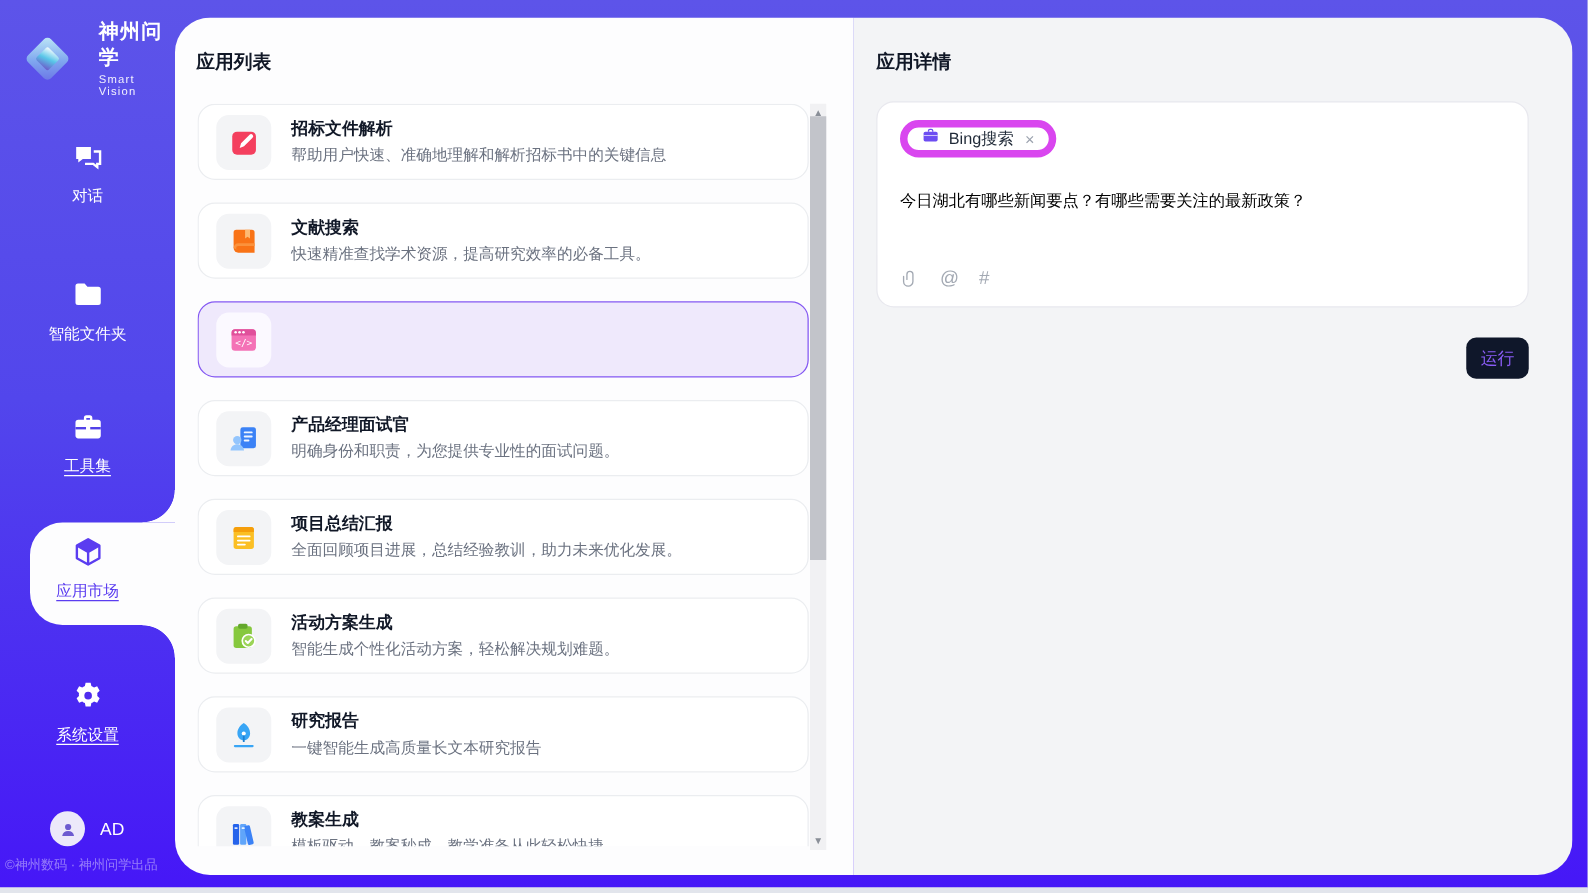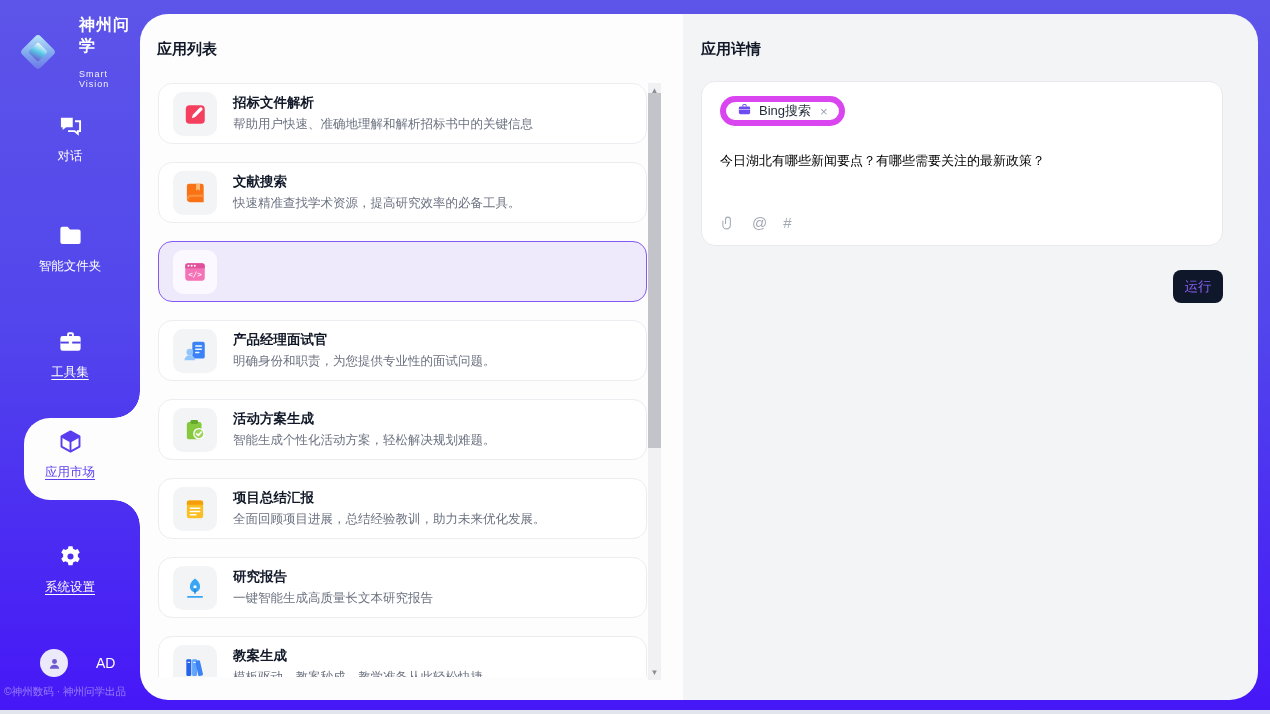--- a/index.html
+++ b/index.html
@@ -13,38 +13,38 @@
 
   
   .sidebar { position:absolute; left:0; top:0; width:140px; height:710px; color:#fff; }
   .logo-row { position:absolute; left:18px; top:15px; display:flex; align-items:center; gap:25px; }
   .logo-mark { width:40px; height:40px; position:relative; }
   .logo-d1 { position:absolute; left:7px; top:7px; width:26px; height:26px; transform:rotate(45deg);
     background:linear-gradient(135deg,#bfe9f7 0%,#7fa7ef 55%,#6b74e6 100%); border-radius:4px; }
   .logo-d2 { position:absolute; left:13px; top:13px; width:14px; height:14px; transform:rotate(45deg);
     background:linear-gradient(160deg,#ffffff 0%,#59c6e8 50%,#6d55c8 100%); border-radius:2px; }
   .logo-cn { font-size:16px; font-weight:bold; letter-spacing:1px; }
-  .logo-en { font-size:9px; letter-spacing:1px; opacity:.92; margin-top:12px; }
+  .logo-en { font-size:9px; letter-spacing:1px; opacity:.92; margin-top:1px; }
 
   .nav-item { position:absolute; left:0; width:140px; text-align:center; cursor:pointer; }
   .nav-icon { display:inline-block; width:27px; height:27px; }
   .nav-label { display:block; font-size:12.5px; margin-top:5px; }
   .nav-label.u { text-decoration:underline; text-underline-offset:3px; }
 
   
   .active-bump { position:absolute; left:24px; top:418px; width:116px; height:82px;
     background:#fdfdfe; border-radius:26px 0 0 26px; }
   .active-bump::before { content:""; position:absolute; right:0; bottom:100%; width:26px; height:26px;
     background:radial-gradient(circle at 0 0, rgba(0,0,0,0) 25.4px, #fdfdfe 26px); }
   .active-bump::after { content:""; position:absolute; right:0; top:100%; width:26px; height:26px;
     background:radial-gradient(circle at 0 100%, rgba(0,0,0,0) 25.4px, #fdfdfe 26px); }
   .nav-item.active { top:428px; color:#5b3df0; }
   .nav-item.active .nav-label { color:#5b3df0; }
 
-  .user-row { position:absolute; left:40px; top:649px; display:flex; align-items:center; gap:28px; cursor:pointer; }
+  .user-row { position:absolute; left:40px; top:649px; display:flex; align-items:center; gap:12px; cursor:pointer; }
   .avatar { width:28px; height:28px; border-radius:50%; background:#ece9fa; display:flex; align-items:center; justify-content:center; }
   .avatar svg { width:17px; height:17px; }
   .user-initials { font-size:14px; color:#fff; }
   .copyright { position:absolute; left:4px; top:685px; font-size:10.5px; color:rgba(255,255,255,.42); white-space:nowrap; }
 
   
   .content { position:absolute; left:140px; top:14px; width:1118px; height:686px;
     border-radius:28px; overflow:hidden; display:flex; }
   .panel-left { width:543px; height:100%; background:#fdfdfe; position:relative; }
   .panel-right { flex:1; height:100%; background:#f3f4f6; position:relative; }
@@ -229,45 +229,45 @@
             </div>
     <div class="app-text">
       <span class="app-title">产品经理面试官</span>
       <span class="app-desc">明确身份和职责，为您提供专业性的面试问题。</span>
     </div>
   </div>
 
   <div class="app-card">
     <div class="app-icon">
               <svg viewBox="0 0 24 24">
-                <rect x="4.5" y="4.6" width="13.5" height="16" rx="2" fill="#86c83e"></rect>
-                <rect x="7.8" y="2.8" width="7" height="3.6" rx="1.3" fill="#64a82c"></rect>
-                <circle cx="15.6" cy="15.4" r="4.7" fill="#9bd457" stroke="#fff" stroke-width="1.2"></circle>
-                <path d="M13.5 15.5l1.5 1.5 2.8-3" stroke="#fff" stroke-width="1.5" fill="none" stroke-linecap="round" stroke-linejoin="round"></path>
-              </svg>
-            </div>
-    <div class="app-text">
-      <span class="app-title">活动方案生成</span>
-      <span class="app-desc">智能生成个性化活动方案，轻松解决规划难题。</span>
-    </div>
-  </div>
-
-  <div class="app-card">
-    <div class="app-icon">
-              <svg viewBox="0 0 24 24">
                 <rect x="4.5" y="4.2" width="15" height="16.3" rx="2" fill="#fbbf24"></rect>
                 <path d="M4.5 8h15V6.2a2 2 0 0 0-2-2h-11a2 2 0 0 0-2 2z" fill="#f59e0b"></path>
                 <rect x="7" y="10.6" width="10" height="1.3" rx=".65" fill="#fff"></rect>
                 <rect x="7" y="13.6" width="10" height="1.3" rx=".65" fill="#fff"></rect>
                 <rect x="7" y="16.6" width="6.5" height="1.3" rx=".65" fill="#fff"></rect>
               </svg>
             </div>
     <div class="app-text">
       <span class="app-title">项目总结汇报</span>
       <span class="app-desc">全面回顾项目进展，总结经验教训，助力未来优化发展。</span>
+    </div>
+  </div>
+
+  <div class="app-card">
+    <div class="app-icon">
+              <svg viewBox="0 0 24 24">
+                <rect x="4.5" y="4.6" width="13.5" height="16" rx="2" fill="#86c83e"></rect>
+                <rect x="7.8" y="2.8" width="7" height="3.6" rx="1.3" fill="#64a82c"></rect>
+                <circle cx="15.6" cy="15.4" r="4.7" fill="#9bd457" stroke="#fff" stroke-width="1.2"></circle>
+                <path d="M13.5 15.5l1.5 1.5 2.8-3" stroke="#fff" stroke-width="1.5" fill="none" stroke-linecap="round" stroke-linejoin="round"></path>
+              </svg>
+            </div>
+    <div class="app-text">
+      <span class="app-title">活动方案生成</span>
+      <span class="app-desc">智能生成个性化活动方案，轻松解决规划难题。</span>
     </div>
   </div>
 
   <div class="app-card">
     <div class="app-icon">
               <svg viewBox="0 0 24 24">
                 <path d="M12 3.2c2.9 1.9 4.7 4.6 4.7 7.5 0 3-2.1 5.2-4.7 5.2s-4.7-2.2-4.7-5.2c0-2.9 1.8-5.6 4.7-7.5z" fill="#38a5f5"></path>
                 <circle cx="12" cy="10.9" r="1.5" fill="#fff"></circle>
                 <path d="M12 12.4v4.8" stroke="#1d7fd1" stroke-width="1.3"></path>
                 <path d="M5.5 20.2h13" stroke="#38a5f5" stroke-width="1.7" stroke-linecap="round"></path>

